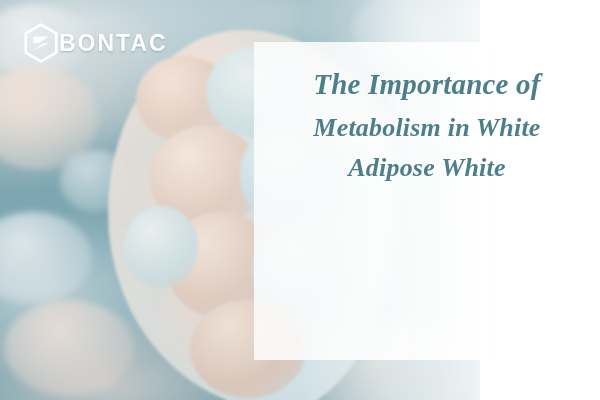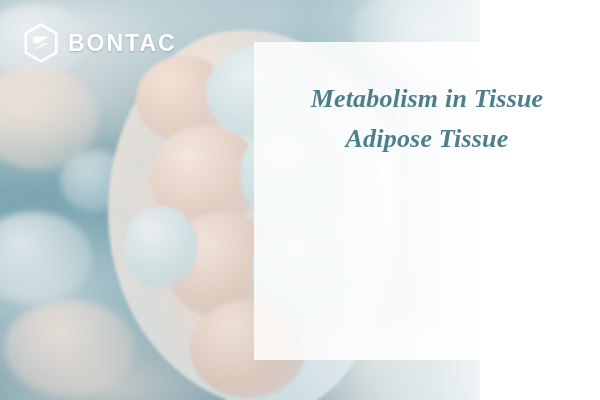--- a/index.html
+++ b/index.html
@@ -113,21 +113,21 @@
     z-index:5;
   }
   .line-1{font-size:29px;line-height:1;letter-spacing:.2px;}
   .line-nad{font-size:78px;line-height:1.02;letter-spacing:1px;margin-top:10px;color:#4a7c88;}
   .line-3{font-size:26px;line-height:1;letter-spacing:.2px;margin-top:16px;}
   .line-4{font-size:26px;line-height:1;letter-spacing:.2px;margin-top:14px;}
 
   
   #logo{
     position:absolute;left:23px;top:23px;
-    display:flex;align-items:center;gap:9px;
+    display:flex;align-items:center;
     z-index:6;
   }
   #logo .mark{width:36px;height:40px;display:block;}
   #logo .word{
     color:#ffffff;
     font-family:"Liberation Sans",sans-serif;
     font-weight:700;
     font-size:23px;
     letter-spacing:2.0px;
     line-height:1;
@@ -159,22 +159,23 @@
   <div class="lobe h"></div>
   <div class="bg-soften"></div>
 
   <div class="wash-right"></div>
   <div class="wash-corner"></div>
   <div class="wash-corner-top"></div>
 
   <div id="panel"></div>
 
   <div id="headline">
-    <div class="line-3">Metabolism in Tissue</div>
-    <div class="line-4">Adipose Tissue</div>
+    <div class="line-1">The Importance of</div>
+    <div class="line-3">Metabolism in White</div>
+    <div class="line-4">Adipose White</div>
   </div>
 
   <div id="logo">
     <svg class="mark" viewBox="0 0 36 40">
       <path d="M18 1.6 L33.2 10.3 L33.2 29.7 L18 38.4 L2.8 29.7 L2.8 10.3 Z" fill="none" stroke="#ffffff" stroke-width="2.6" stroke-linejoin="round"></path>
       <path d="M10.5 13.6 L25.6 13.6 L15.2 20.2 L25.6 20.2 L10.5 27.2 L20.6 20.2 L10.5 20.2 Z" fill="#ffffff"></path>
     </svg>
     <span class="word">BONTAC</span>
   </div>
 

